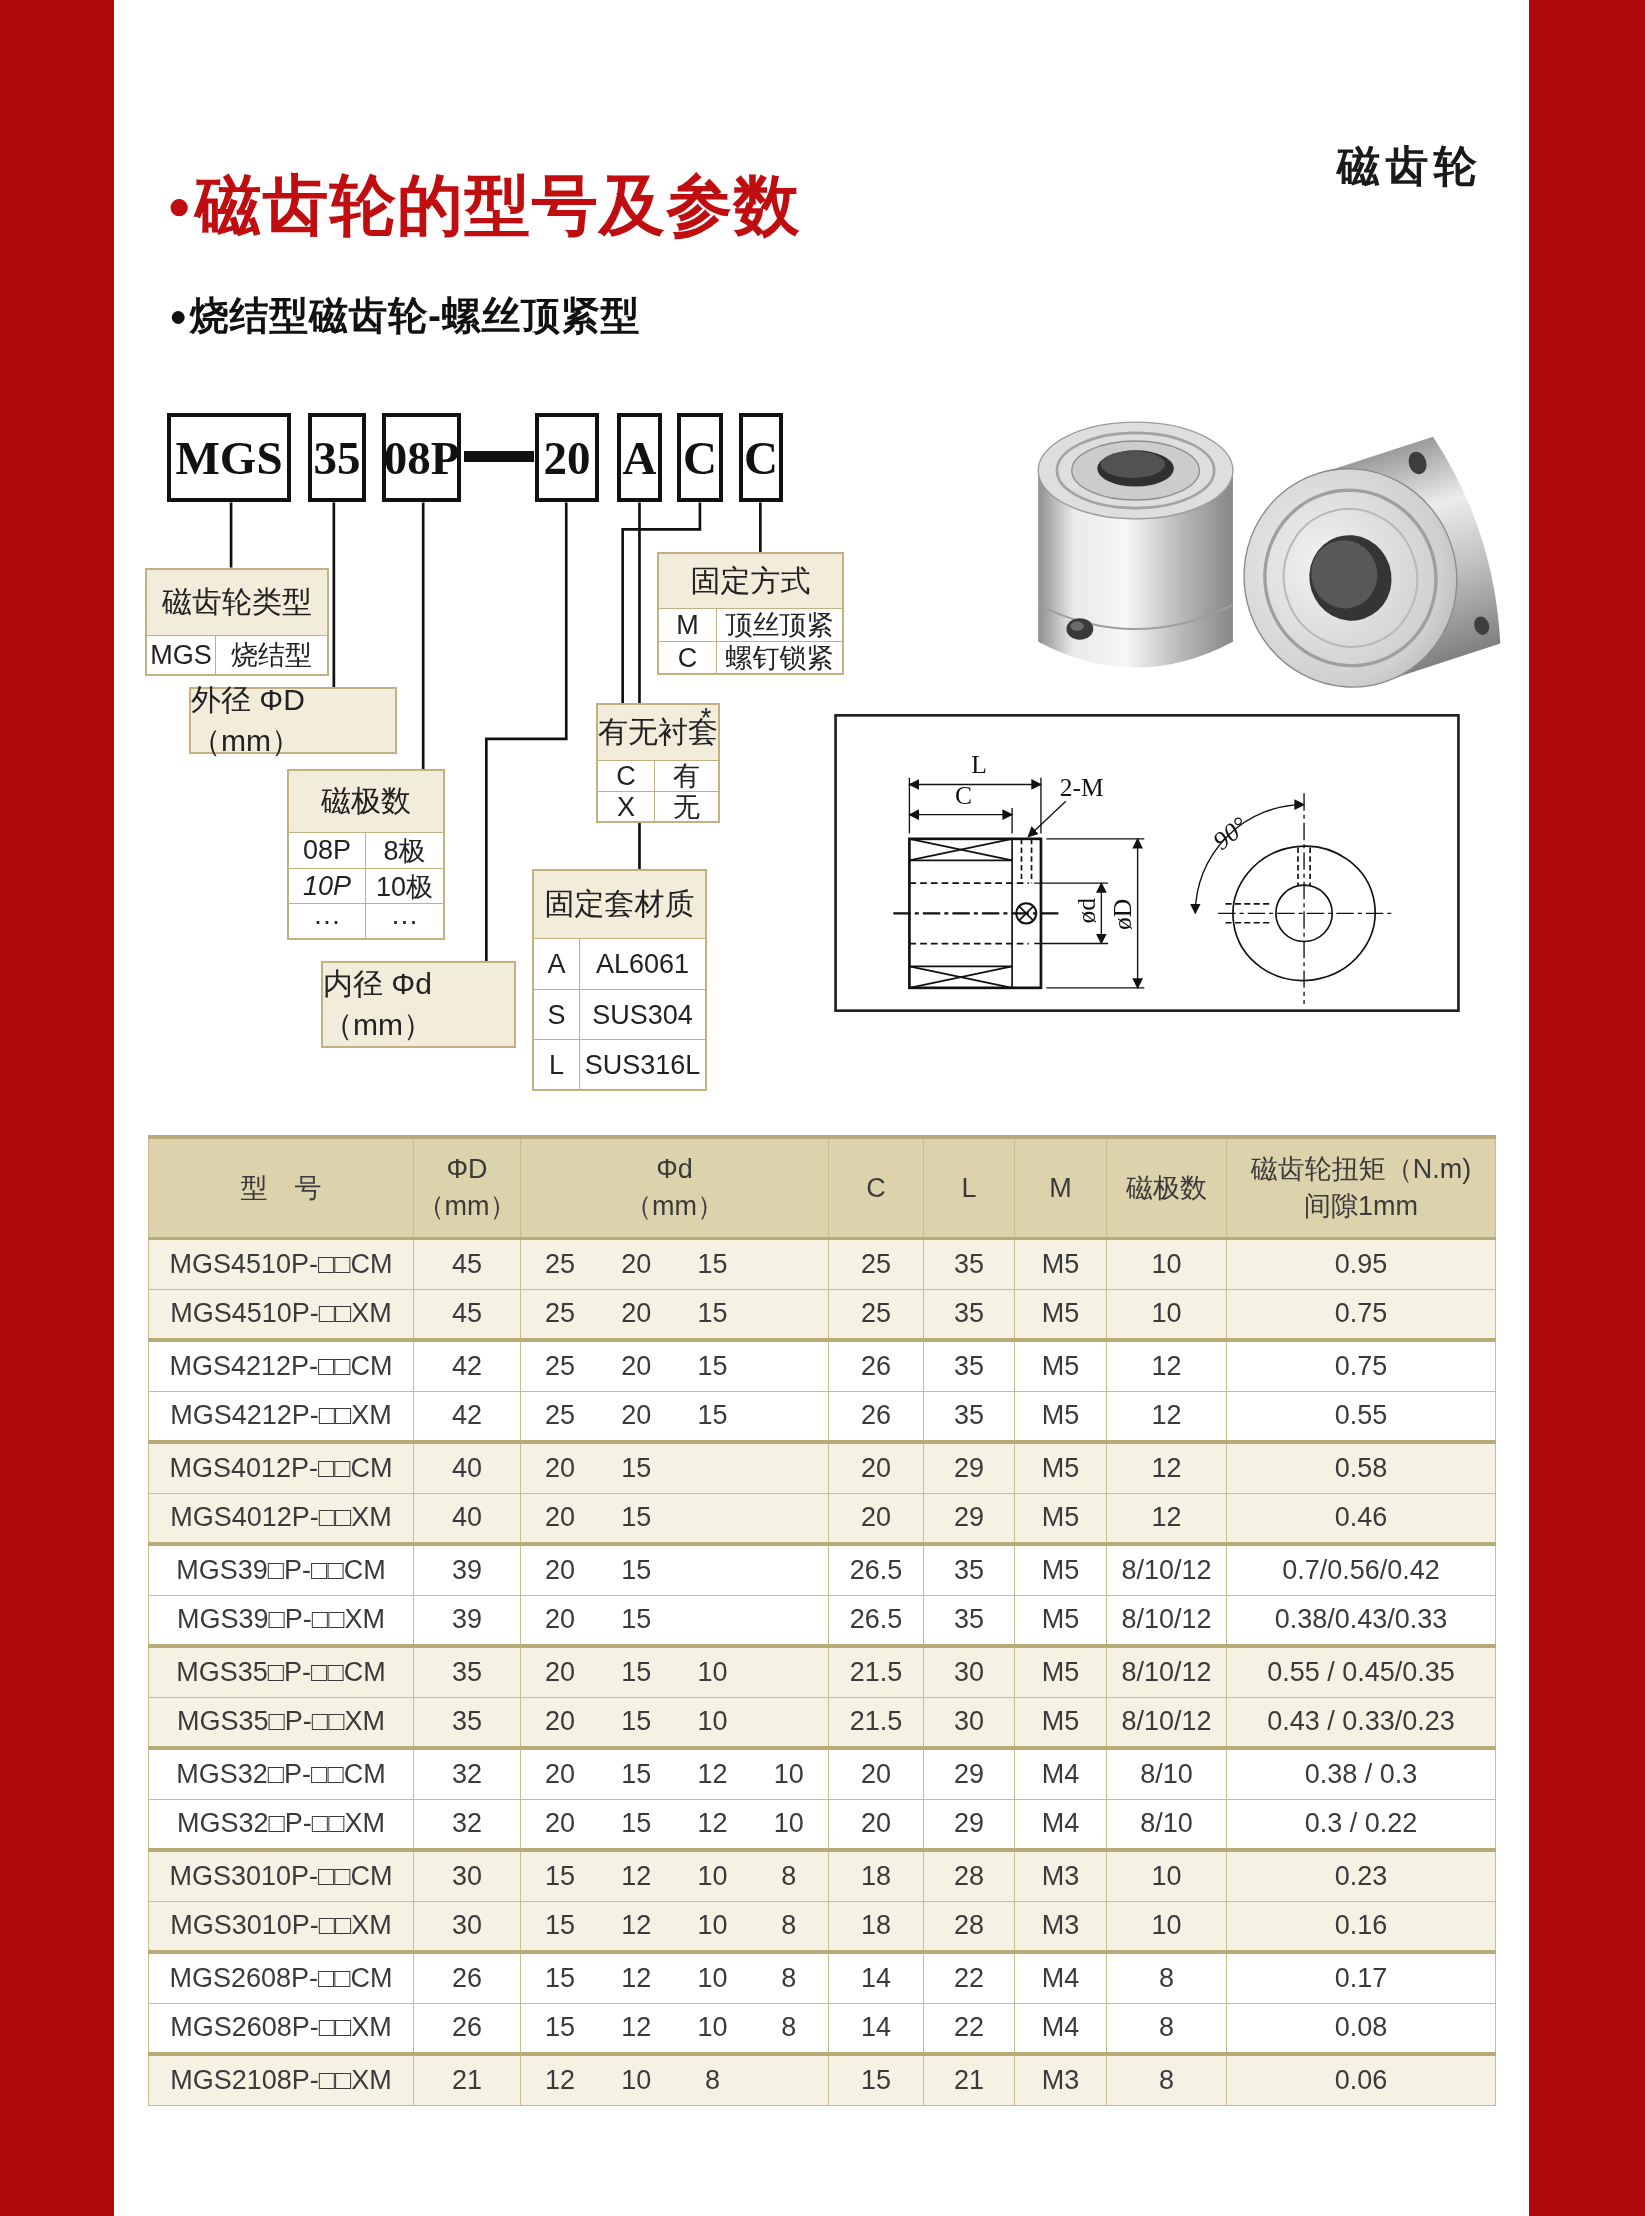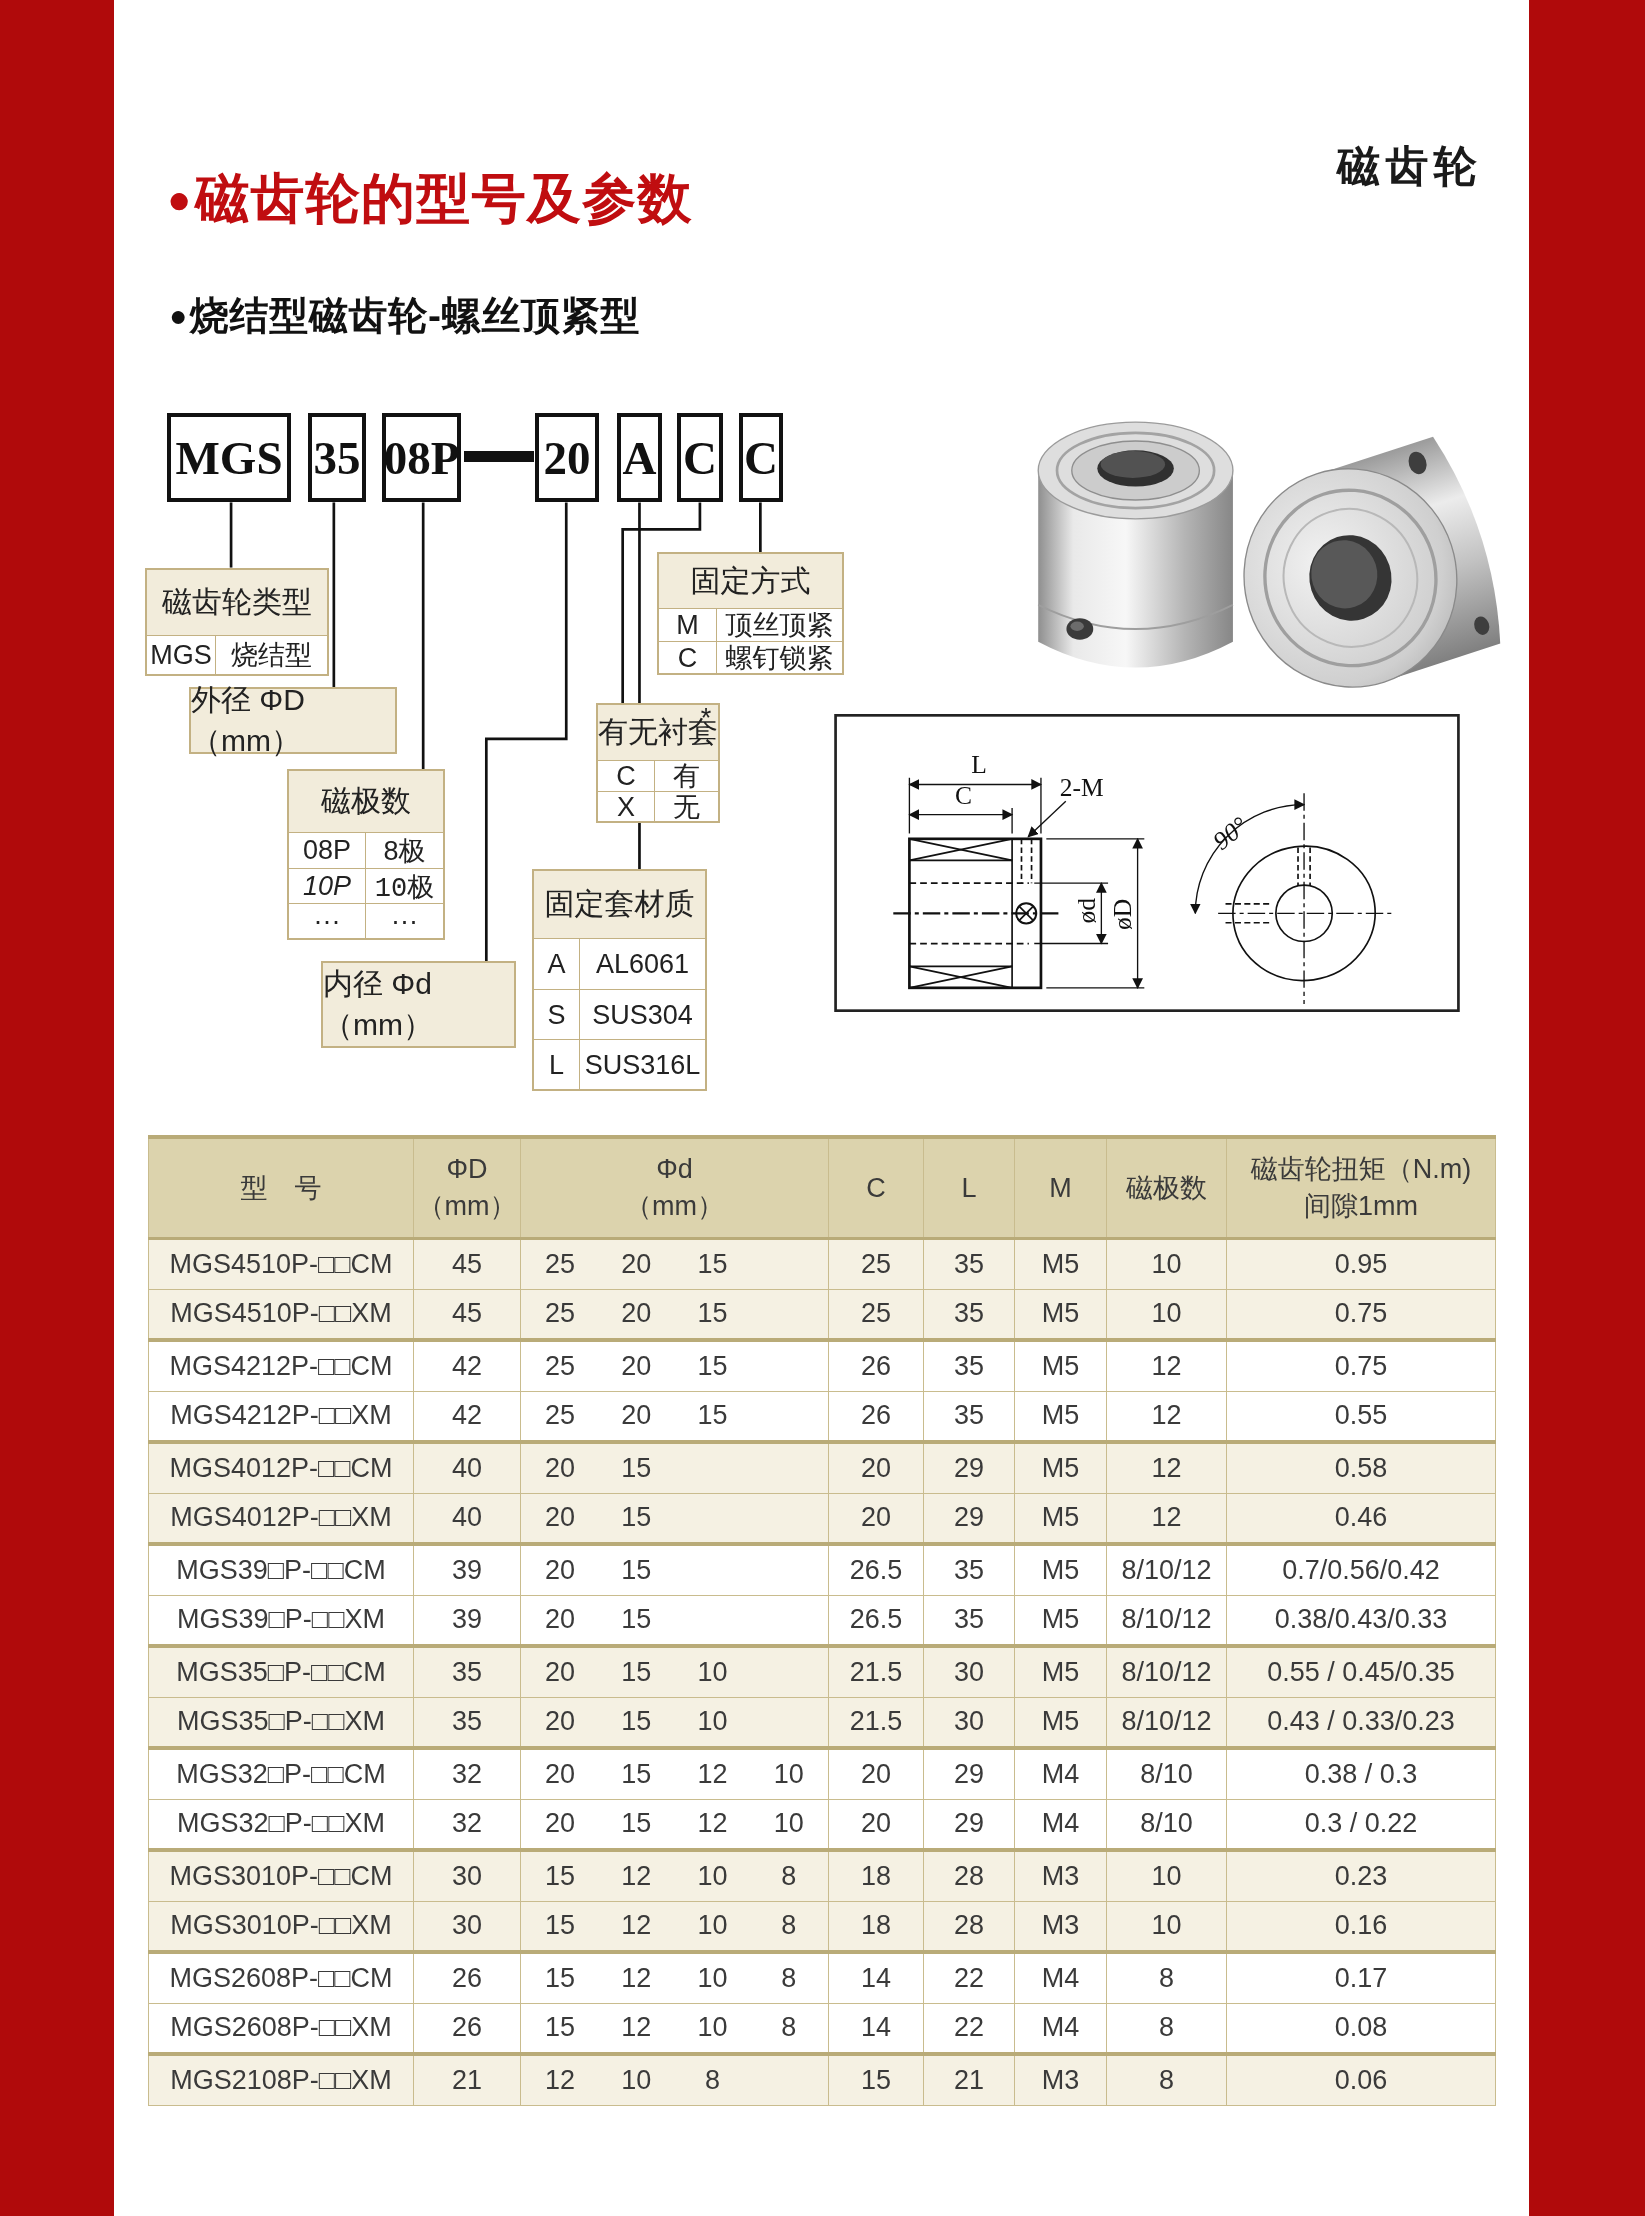--- a/index.html
+++ b/index.html
@@ -11,21 +11,21 @@
   body{font-family:"Liberation Sans","DejaVu Sans",sans-serif;color:var(--ink);}
   .page{position:relative;width:1645px;height:2216px;background:#fff;overflow:hidden;margin:0 auto;}
   .band{position:absolute;top:0;bottom:0;background:var(--red);}
   .band.left{left:0;width:114px;}
   .band.right{right:0;width:116px;}
 
   .corner-label{position:absolute;left:1337px;top:138px;font-size:43px;font-weight:bold;color:#1a1a1a;letter-spacing:5.4px;}
 
   .title-row{position:absolute;left:167px;top:169px;display:flex;align-items:center;}
   .title-row .bullet{color:var(--title-red);font-size:40px;margin-right:4px;line-height:1;}
-  .title-row .txt{color:var(--title-red);font-size:54px;font-weight:bold;letter-spacing:1.3px;line-height:1.1;}
+  .title-row .txt{color:var(--title-red);font-size:66px;font-weight:bold;letter-spacing:1.3px;line-height:1.1;}
   .subtitle-row{position:absolute;left:169px;top:289px;display:flex;align-items:center;}
   .subtitle-row .bullet{color:#111;font-size:30px;margin-right:2.7px;line-height:1;}
   .subtitle-row .txt{color:#111;font-size:39px;font-weight:bold;letter-spacing:0.7px;}
 
   .code-box{position:absolute;top:413px;height:89px;border:4.7px solid #111;box-sizing:border-box;
     display:flex;align-items:center;justify-content:center;background:#fff;
     font-family:"Liberation Serif","DejaVu Serif",serif;font-weight:bold;font-size:47px;color:#111;}
   .code-dash{position:absolute;left:464px;top:451px;width:70px;height:10.7px;background:#111;}
 
   svg.connectors{position:absolute;left:0;top:0;}
@@ -109,21 +109,21 @@
 
   <div class="lt" style="left:287px;top:769px;width:158px;">
     <div class="lt-head" style="height:62px;">磁极数</div>
     <div>
         <div class="lt-row" style="height: 35px;">
           <div class="lt-cell code" style="width: 77px; height: 35px;">08P</div>
           <div class="lt-cell" style="flex: 1 1 0%; height: 35px;">8极</div>
         </div>
         <div class="lt-row" style="height: 35px;">
           <div class="lt-cell code" style="width: 77px; height: 35px; font-style: italic;">10P</div>
-          <div class="lt-cell" style="flex: 1 1 0%; height: 35px; font-family: Liberation Mono, monospace;">10极</div>
+          <div class="lt-cell" style="flex: 1 1 0%; height: 35px;">10极</div>
         </div>
         <div class="lt-row" style="height: 35px;">
           <div class="lt-cell code" style="width: 77px; height: 35px;">···</div>
           <div class="lt-cell" style="flex: 1 1 0%; height: 35px;">···</div>
         </div>
       </div>
   </div>
 
   <div class="lt single" style="left:321px;top:961px;width:195px;height:87px;">内径 Φd（mm）</div>
 

